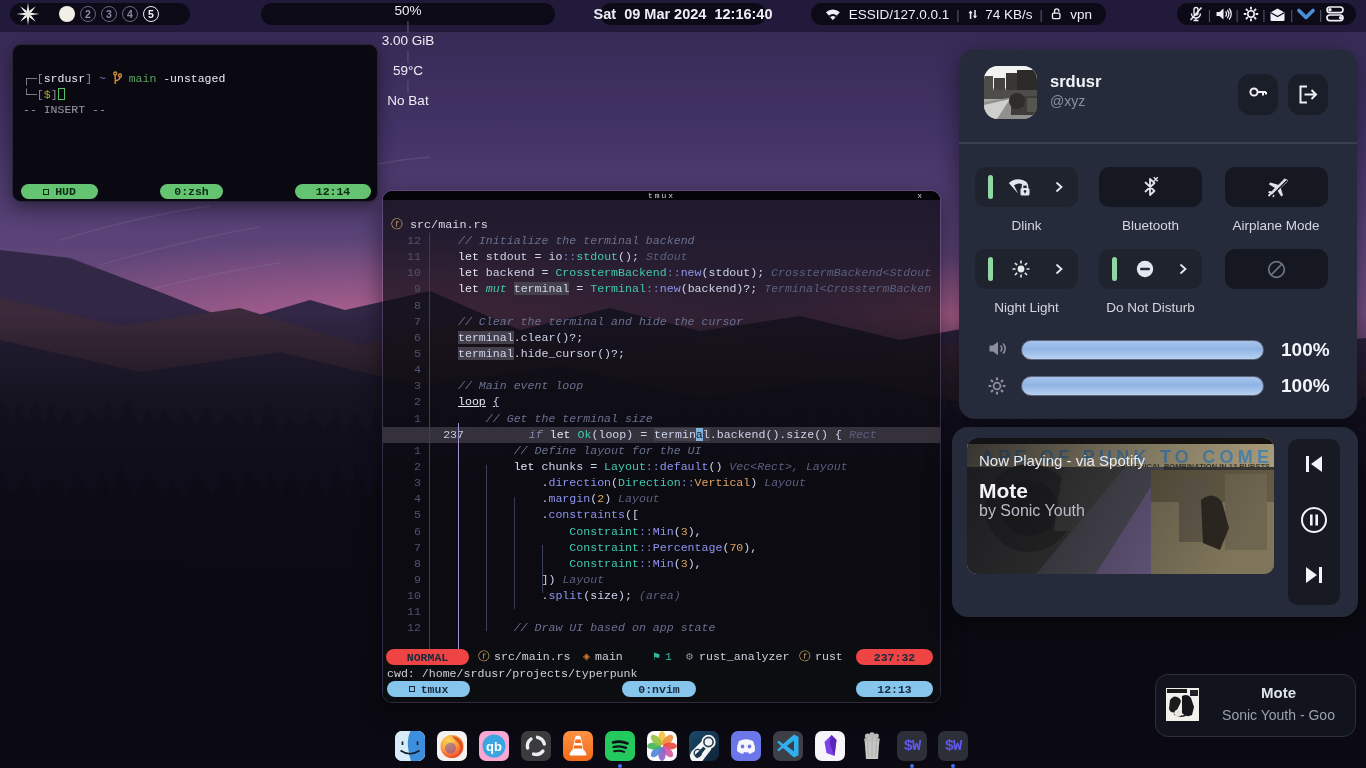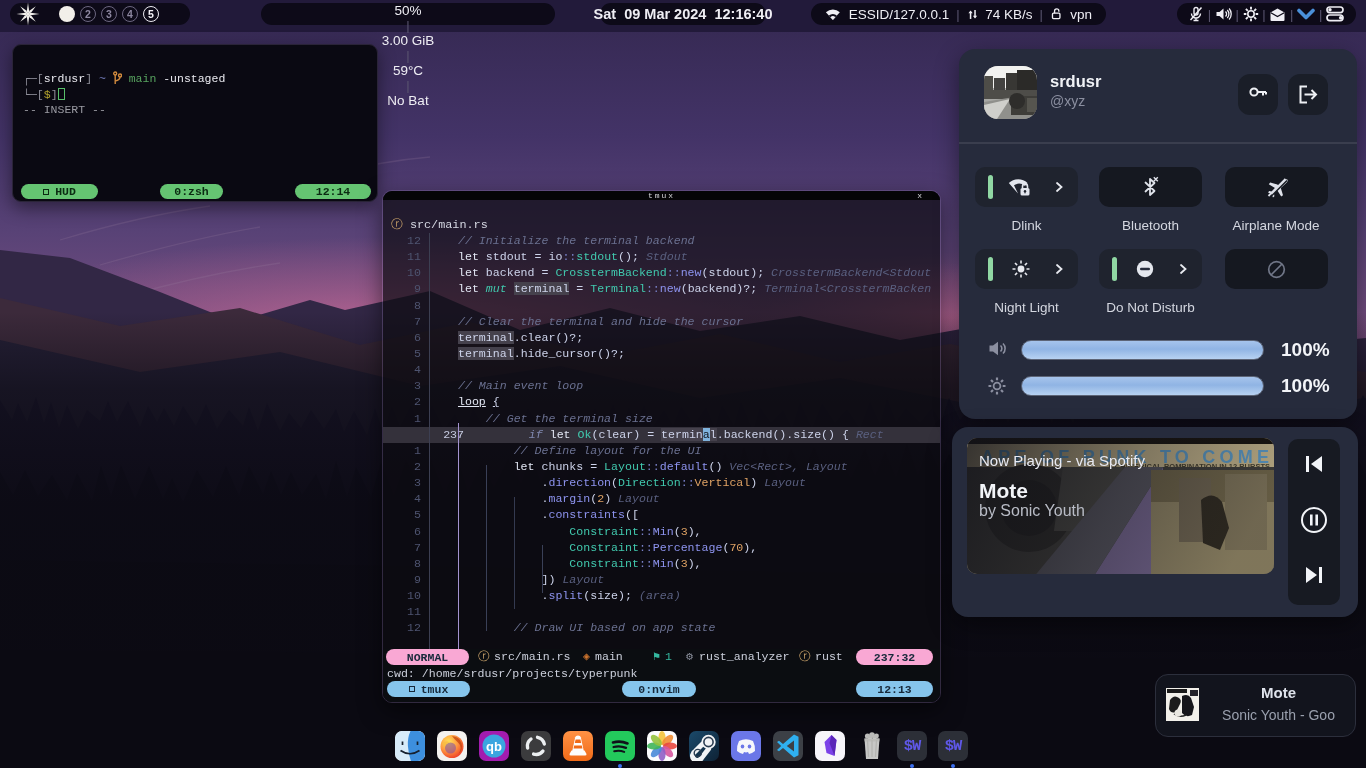--- a/index.html
+++ b/index.html
@@ -35,21 +35,21 @@
 .kwi{color:#8089b0;font-style:italic;}
 .ty{color:#41c9ae;}
 .pu{color:#7881c8;}
 .fn{color:#8d93ee;}
 .tx{color:#cdd3ea;}
 .nu{color:#dfa264;}
 .hint{color:#5a6080;font-style:italic;}
 .hl{background:#45414c;}
 .cursor{background:#7fb3dd;color:#10131a;}
 
-.bluepill{position:absolute;height:16px;background:#f9a8d4;border-radius:8px;color:#17293a;font-family:"Liberation Mono",monospace;font-size:11.5px;font-weight:700;display:flex;align-items:center;justify-content:center;}
+.bluepill{position:absolute;height:16px;background:#ef4444;border-radius:8px;color:#17293a;font-family:"Liberation Mono",monospace;font-size:11.5px;font-weight:700;display:flex;align-items:center;justify-content:center;}
 
 #cc{position:absolute;left:959px;top:49px;width:398px;height:370px;background:#262b3c;border-radius:16px;box-shadow:0 8px 24px rgba(0,0,0,.45);}
 #music{position:absolute;left:952px;top:427px;width:406px;height:190px;background:#262b3c;border-radius:16px;box-shadow:0 8px 24px rgba(0,0,0,.45);}
 .tile{position:absolute;width:103px;height:40px;border-radius:10px;background:#1f232e;}
 .tile.off{background:#151820;}
 .tlabel{position:absolute;color:#d4d7e0;font-size:13.5px;text-align:center;}
 .gbar{position:absolute;left:13px;top:8px;width:5px;height:24px;border-radius:2.5px;background:#90d7a3;}
 .chev{position:absolute;right:12px;top:13px;width:14px;height:14px;color:#e8eaf0;}
 .sl-track{position:absolute;left:1021px;width:243px;height:20px;border-radius:10px;border:1.5px solid #5d6577;background:linear-gradient(180deg,#a6c4ec,#90b4e4 45%,#b7d2f2);}
 .pct{position:absolute;left:1281px;color:#f2f4f8;font-size:19px;font-weight:700;}
@@ -276,21 +276,21 @@
     <div class="row"><span class="ln">10</span><span class="cd"><span class="kw">let</span><span class="tx"> backend = </span><span class="ty">CrosstermBackend</span><span class="pu">::</span><span class="fn">new</span><span class="tx">(stdout); </span><span class="hint">CrosstermBackend&lt;Stdout</span></span></div>
     <div class="row"><span class="ln">9</span><span class="cd"><span class="kw">let</span><span class="tx"> </span><span class="ty" style="font-style:italic;">mut</span><span class="tx"> </span><span class="hl tx">terminal</span><span class="tx"> = </span><span class="ty">Terminal</span><span class="pu">::</span><span class="fn">new</span><span class="tx">(backend)?; </span><span class="hint">Terminal&lt;CrosstermBacken</span></span></div>
     <div class="row"><span class="ln">8</span><span class="cd"></span></div>
     <div class="row"><span class="ln">7</span><span class="cd"><span class="cm">// Clear the terminal and hide the cursor</span></span></div>
     <div class="row"><span class="ln">6</span><span class="cd"><span class="hl tx">terminal</span><span class="tx">.clear()?;</span></span></div>
     <div class="row"><span class="ln">5</span><span class="cd"><span class="hl tx">terminal</span><span class="tx">.hide_cursor()?;</span></span></div>
     <div class="row"><span class="ln">4</span><span class="cd"></span></div>
     <div class="row"><span class="ln">3</span><span class="cd"><span class="cm">// Main event loop</span></span></div>
     <div class="row"><span class="ln">2</span><span class="cd"><span class="kw" style="text-decoration:underline;">loop</span><span class="tx"> </span><span class="tx" style="text-decoration:underline;">{</span></span></div>
     <div class="row"><span class="ln">1</span><span class="cd"><span class="cm">    // Get the terminal size</span></span></div>
-    <div class="row cur"><span class="ln">237</span><span class="cd"><span class="kwi">    if</span><span class="kw"> let</span><span class="tx"> </span><span class="ty">Ok</span><span class="tx">(clear) = </span><span class="hl tx">termin<span class="cursor">a</span>l</span><span class="tx">.backend().size() { </span><span class="hint">Rect</span></span></div>
+    <div class="row cur"><span class="ln">237</span><span class="cd"><span class="kwi">    if</span><span class="kw"> let</span><span class="tx"> </span><span class="ty">Ok</span><span class="tx">(loop) = </span><span class="hl tx">termin<span class="cursor">a</span>l</span><span class="tx">.backend().size() { </span><span class="hint">Rect</span></span></div>
     <div class="row"><span class="ln">1</span><span class="cd"><span class="cm">        // Define layout for the UI</span></span></div>
     <div class="row"><span class="ln">2</span><span class="cd"><span class="kw">        let</span><span class="tx"> chunks = </span><span class="ty">Layout</span><span class="pu">::</span><span class="fn">default</span><span class="tx">() </span><span class="hint">Vec&lt;Rect&gt;, Layout</span></span></div>
     <div class="row"><span class="ln">3</span><span class="cd"><span class="tx">            .</span><span class="fn">direction</span><span class="tx">(</span><span class="ty">Direction</span><span class="pu">::</span><span class="nu">Vertical</span><span class="tx">) </span><span class="hint">Layout</span></span></div>
     <div class="row"><span class="ln">4</span><span class="cd"><span class="tx">            .</span><span class="fn">margin</span><span class="tx">(</span><span class="nu">2</span><span class="tx">) </span><span class="hint">Layout</span></span></div>
     <div class="row"><span class="ln">5</span><span class="cd"><span class="tx">            .</span><span class="fn">constraints</span><span class="tx">([</span></span></div>
     <div class="row"><span class="ln">6</span><span class="cd"><span class="tx">                </span><span class="ty">Constraint</span><span class="pu">::</span><span class="fn">Min</span><span class="tx">(</span><span class="nu">3</span><span class="tx">),</span></span></div>
     <div class="row"><span class="ln">7</span><span class="cd"><span class="tx">                </span><span class="ty">Constraint</span><span class="pu">::</span><span class="fn">Percentage</span><span class="tx">(</span><span class="nu">70</span><span class="tx">),</span></span></div>
     <div class="row"><span class="ln">8</span><span class="cd"><span class="tx">                </span><span class="ty">Constraint</span><span class="pu">::</span><span class="fn">Min</span><span class="tx">(</span><span class="nu">3</span><span class="tx">),</span></span></div>
     <div class="row"><span class="ln">9</span><span class="cd"><span class="tx">            ]) </span><span class="hint">Layout</span></span></div>
     <div class="row"><span class="ln">10</span><span class="cd"><span class="tx">            .</span><span class="fn">split</span><span class="tx">(size); </span><span class="hint">(area)</span></span></div>
@@ -547,21 +547,21 @@
               <stop offset="1" stop-color="#d6386a"></stop>
             </radialGradient>
           </defs>
           <circle cx="15" cy="15.5" r="11.5" fill="url(#ffx)"></circle>
           <path d="M15 5 q7 0.5 9.5 7 q2 6.5 -3 11 q4.5 -7 -0.5 -11.5 q-3.5 -3 -6 -6.5 Z" fill="#c24310" opacity="0.75"></path>
           <circle cx="13.5" cy="17" r="5.5" fill="#7a4aa8" opacity="0.55"></circle>
           <path d="M5 12 q4 -3 8 -1 q-5 2 -5.5 6 Z" fill="#f7bd42" opacity="0.8"></path>
         </svg>
   </div>
 
-  <div class="dk" style="left:479px;background:#a21caf;">
+  <div class="dk" style="left:479px;background:#f9a8d4;">
     <svg width="30" height="30" viewBox="0 0 30 30">
           <circle cx="15" cy="15" r="11.5" fill="#3aa5e0"></circle>
           <text x="15" y="20" text-anchor="middle" font-family="Liberation Sans" font-size="13" font-weight="700" fill="#fff">qb</text>
         </svg>
   </div>
 
   <div class="dk" style="left:521px;background:#3b3b3d;">
     <svg width="30" height="30" viewBox="0 0 30 30">
           <g stroke="#eceff1" fill="none" stroke-width="3.4" stroke-linecap="round">
             <path d="M16.5 6.3 A8.8 8.8 0 0 1 23.3 13"></path>

